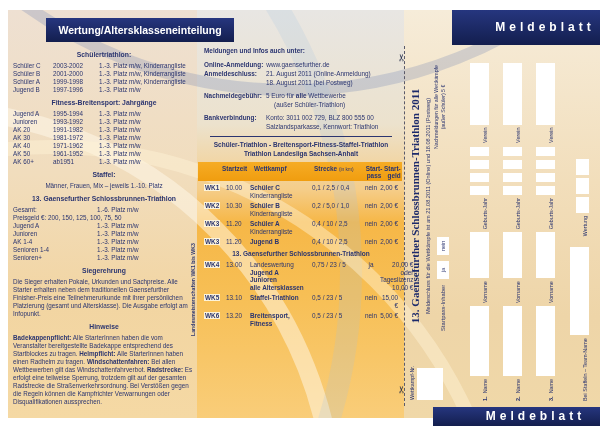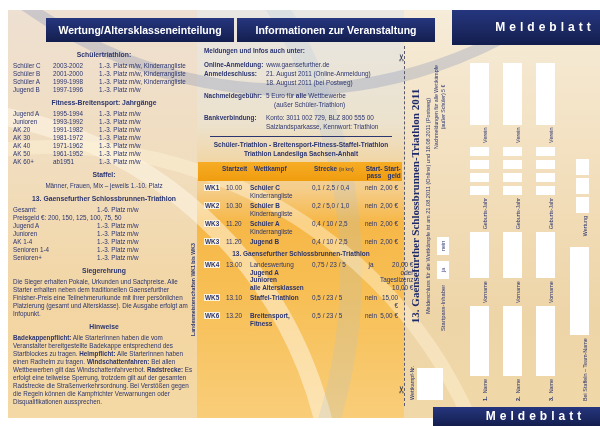--- a/index.html
+++ b/index.html
@@ -103,21 +103,20 @@
     <div class="colbg bg-left"></div>
     <div class="colbg bg-mid"></div>
     <div class="colbg bg-right"></div>
     <div class="swoosh sw1"></div>
     <div class="swoosh sw2"></div>
     <div class="swoosh sw3"></div>
     <div class="swoosh sw4"></div>
   </div>
 
   <div class="band band-left"><span>Wertung/Altersklasseneinteilung</span></div>
-  <div class="band band-mid"><span>Informationen zur Veranstaltung</span></div>
   <div class="band band-tr"><span>Meldeblatt</span></div>
   <div class="band band-br"><span>Meldeblatt</span></div>
 
   <div class="cutline"></div>
   <div class="scis scis-t">✂</div>
   <div class="scis scis-b">✂</div>
 
   <div class="leftc">
     <div class="h">Schülertriathlon:</div>
     <div>

